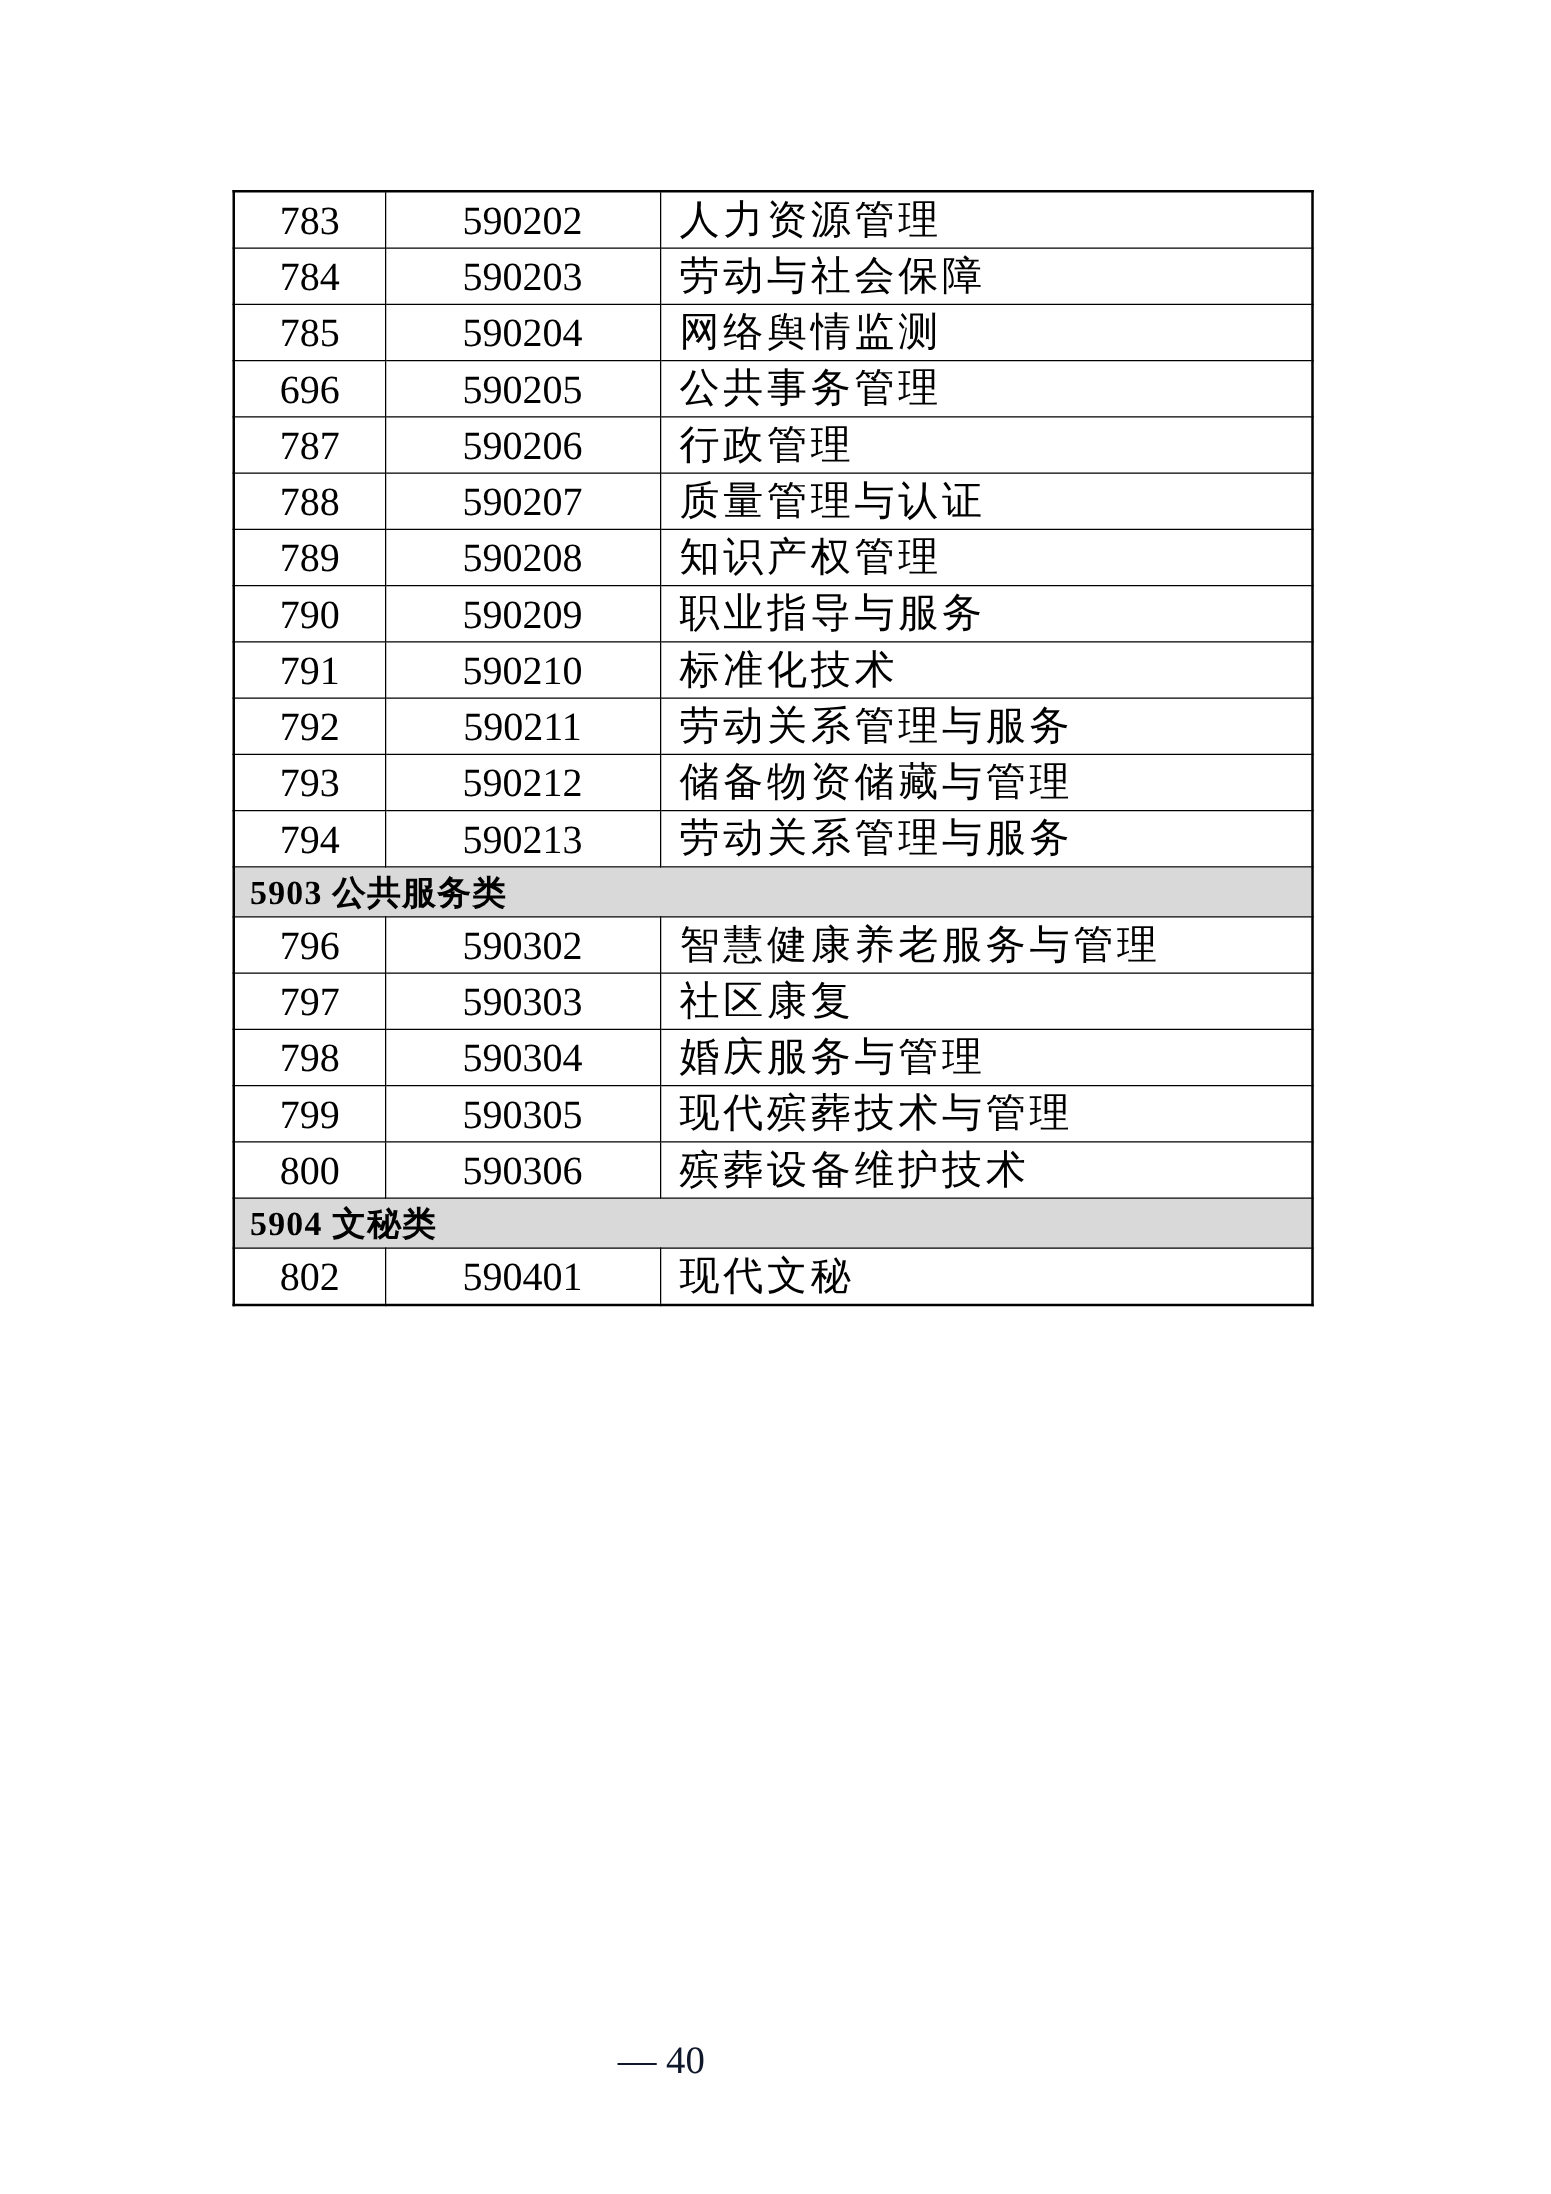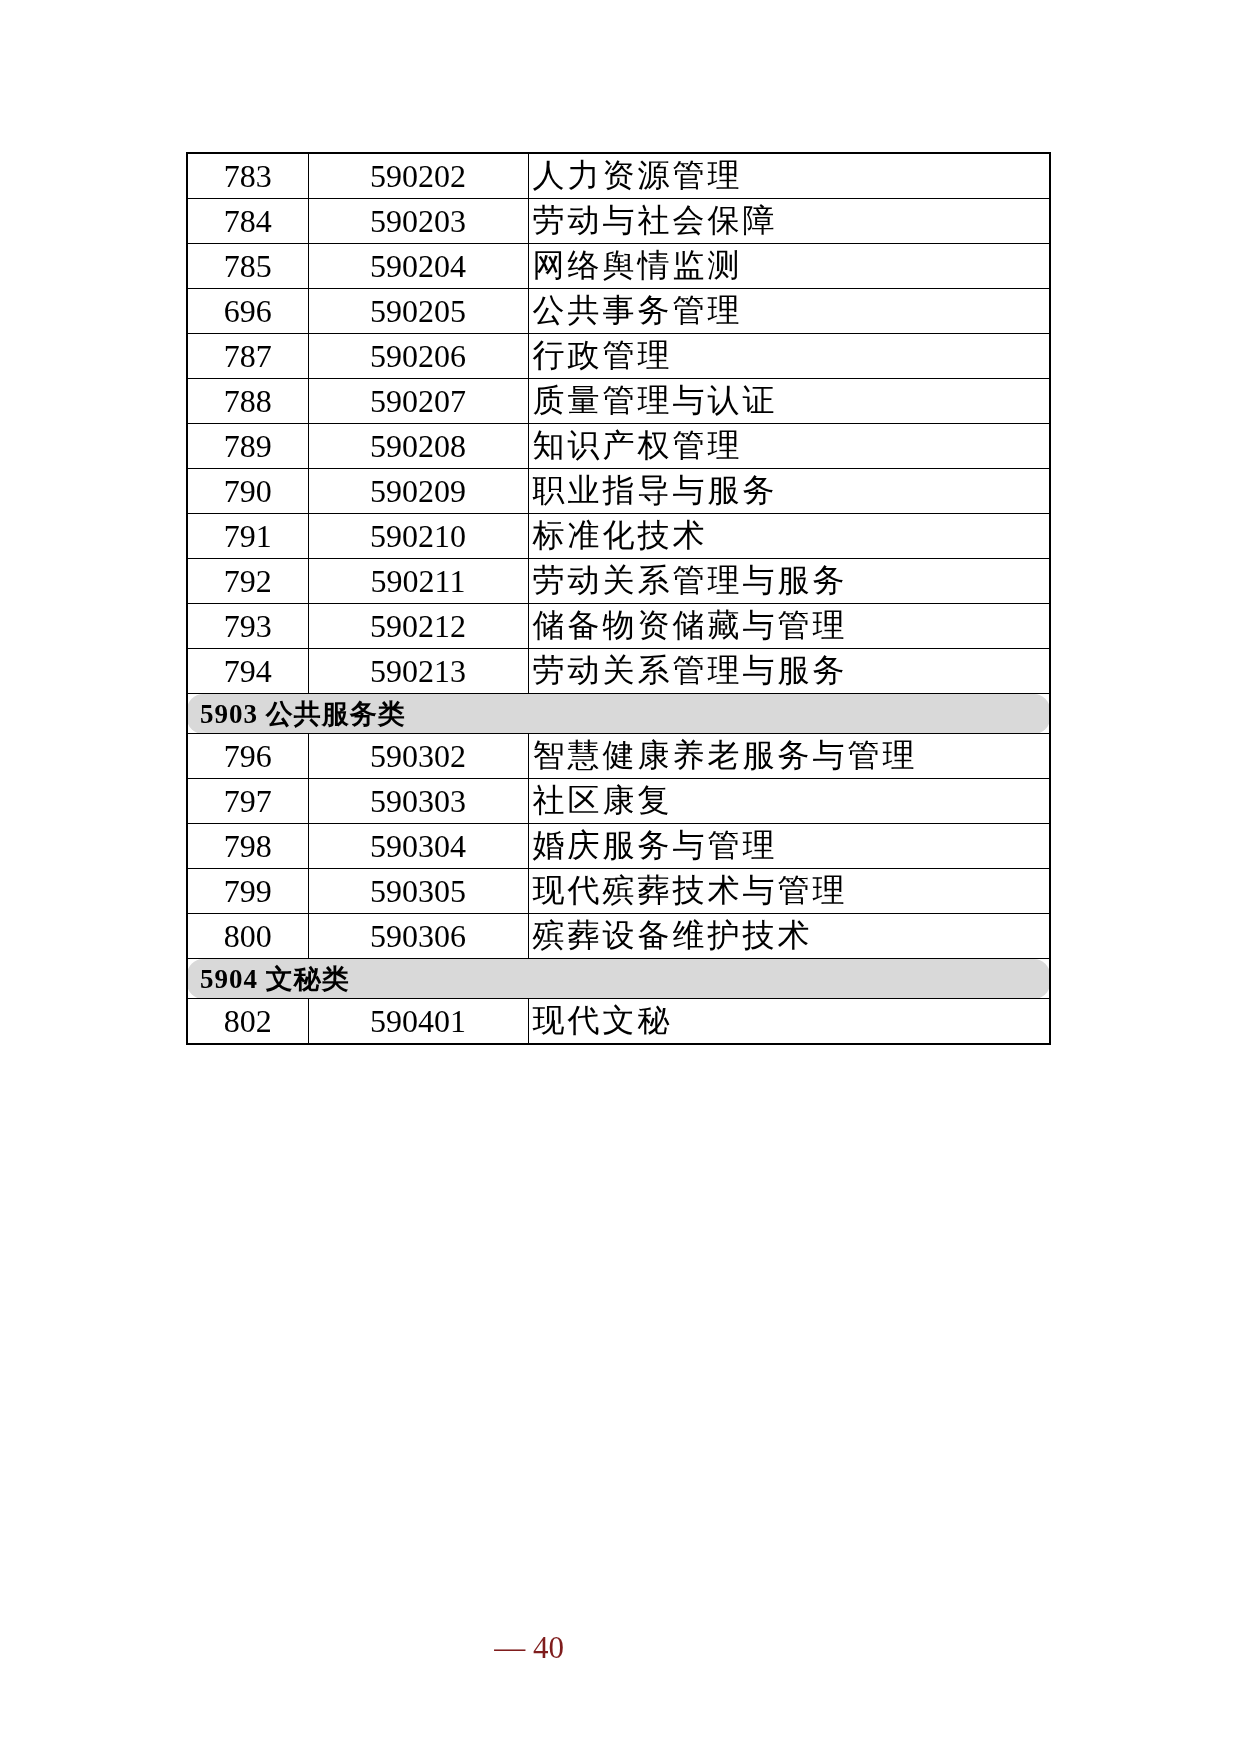--- a/index.html
+++ b/index.html
@@ -40,41 +40,40 @@
     overflow: hidden;
     white-space: nowrap;
   }
   table.majors td.c1,
   table.majors td.c2 {
     text-align: center;
     letter-spacing: 0;
   }
   table.majors td.c3 {
     text-align: left;
-    padding-left: 4px;
+    padding-left: 15px;
     letter-spacing: 3px;
     margin-top: 28px;
   }
   table.majors td.section-header-cell {
     background: #d9d9d9;
     font-weight: bold;
     font-size: 27px;
     text-align: left;
     padding-left: 12px;
     letter-spacing: 1px;
-    border-radius: 16px;
   }
   .footer {
     position: absolute;
     left: 0;
     right: 0;
     top: 1630px;
     text-align: center;
     font-size: 31px;
-    color: #7f1d1d;
+    color: #0f172a;
   }
   .footer .pg {
     position: relative;
     left: -13px;
   }
 </style>
 </head>
 <body>
 
 <div class="page">

